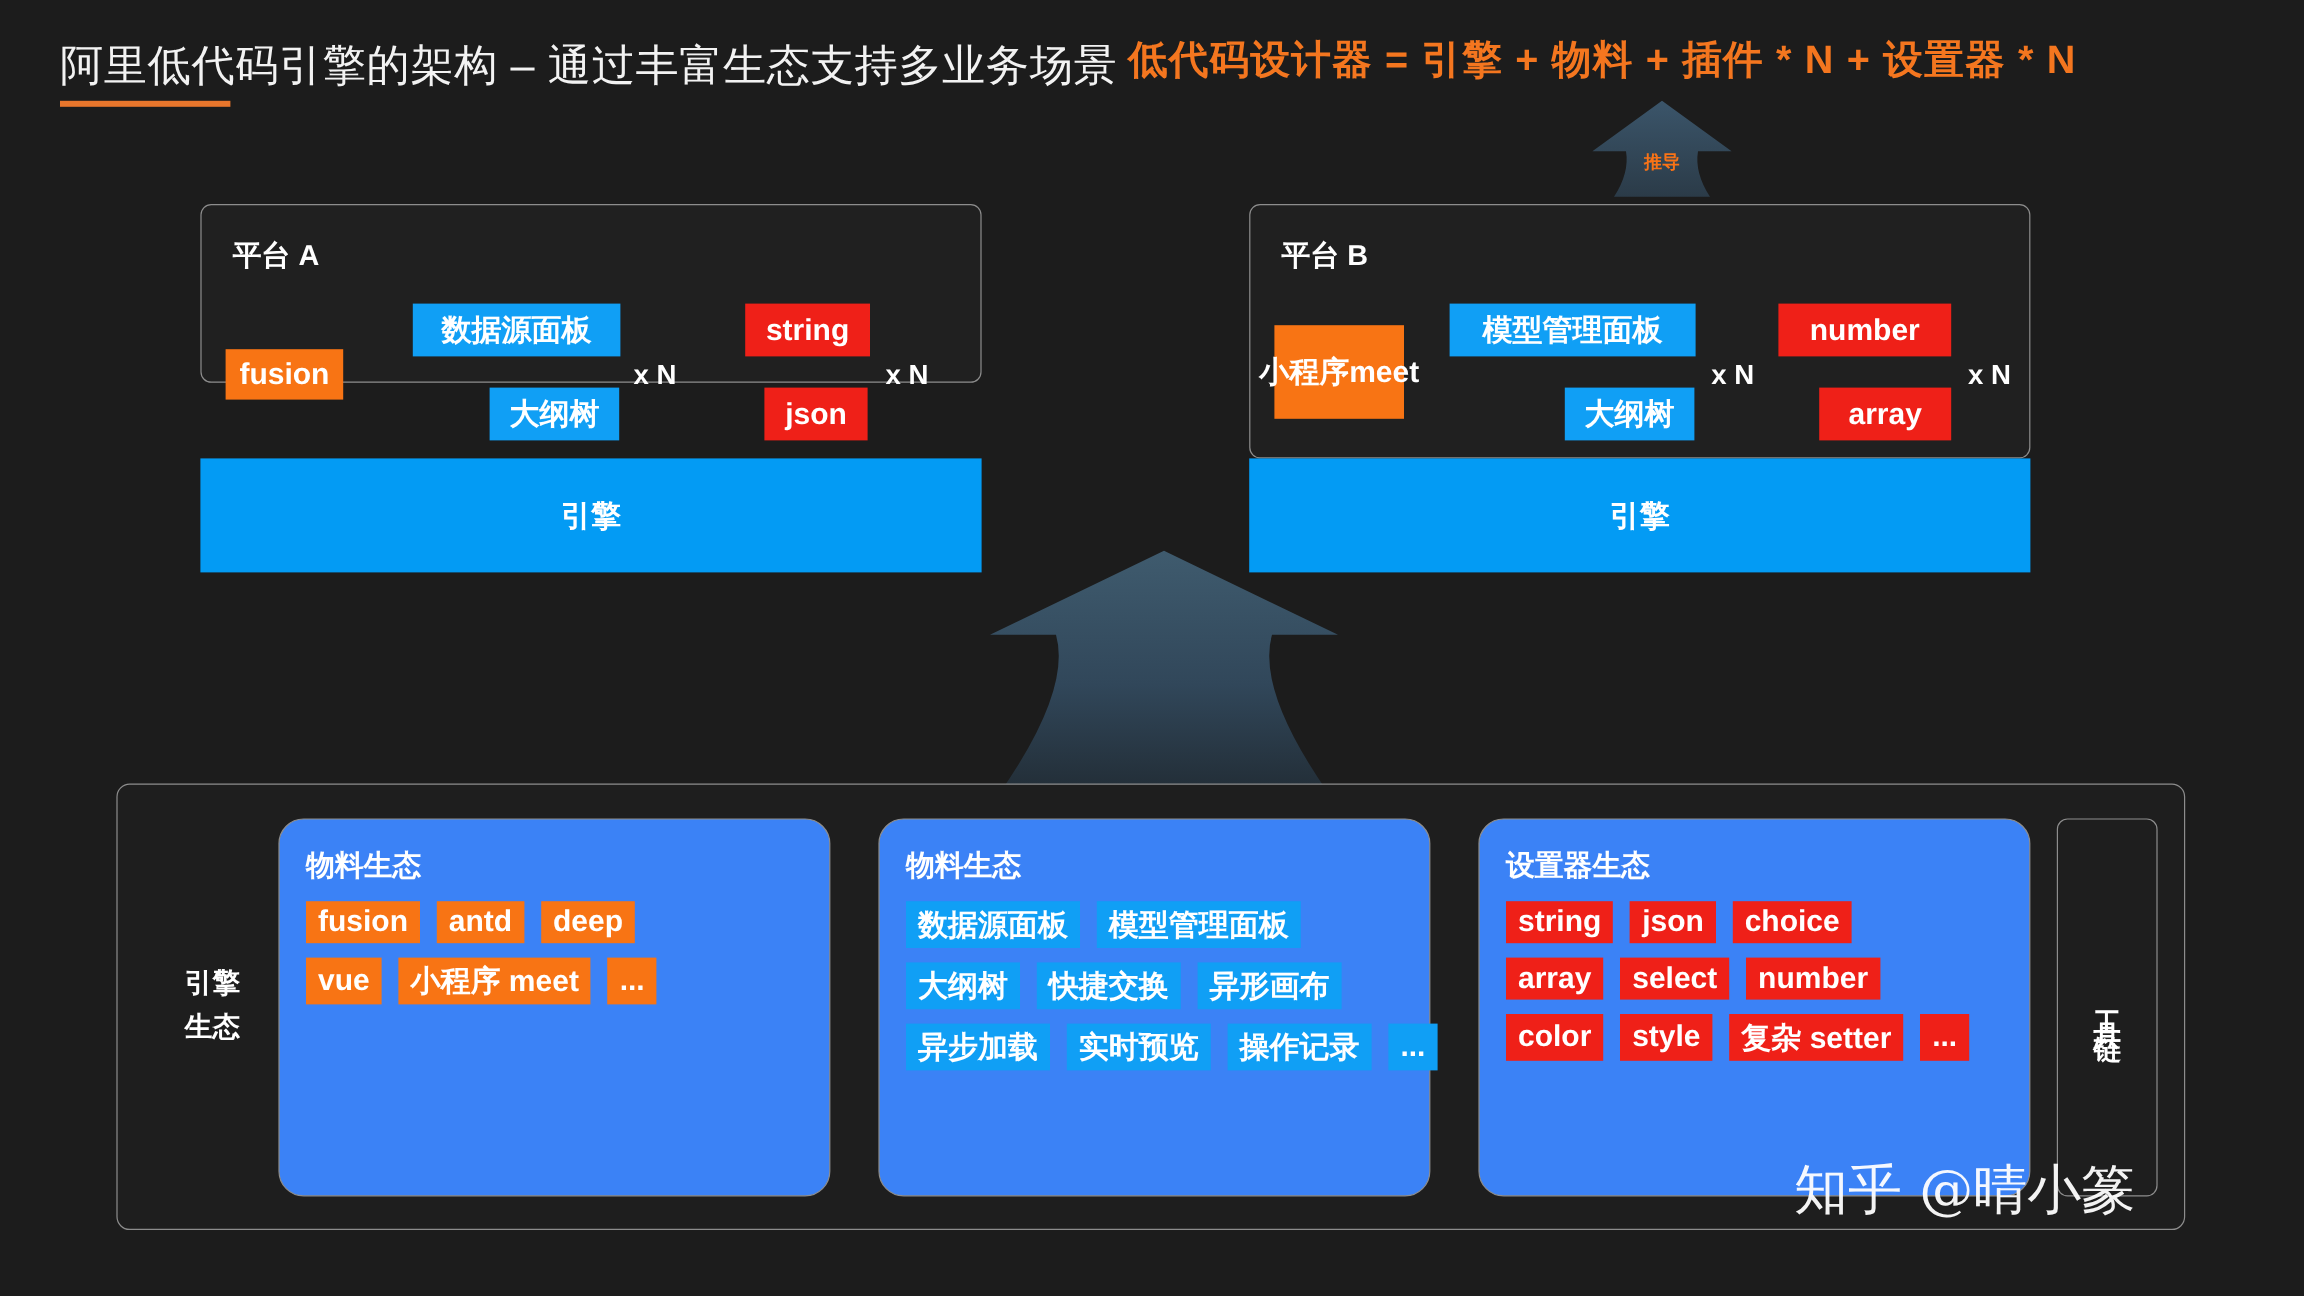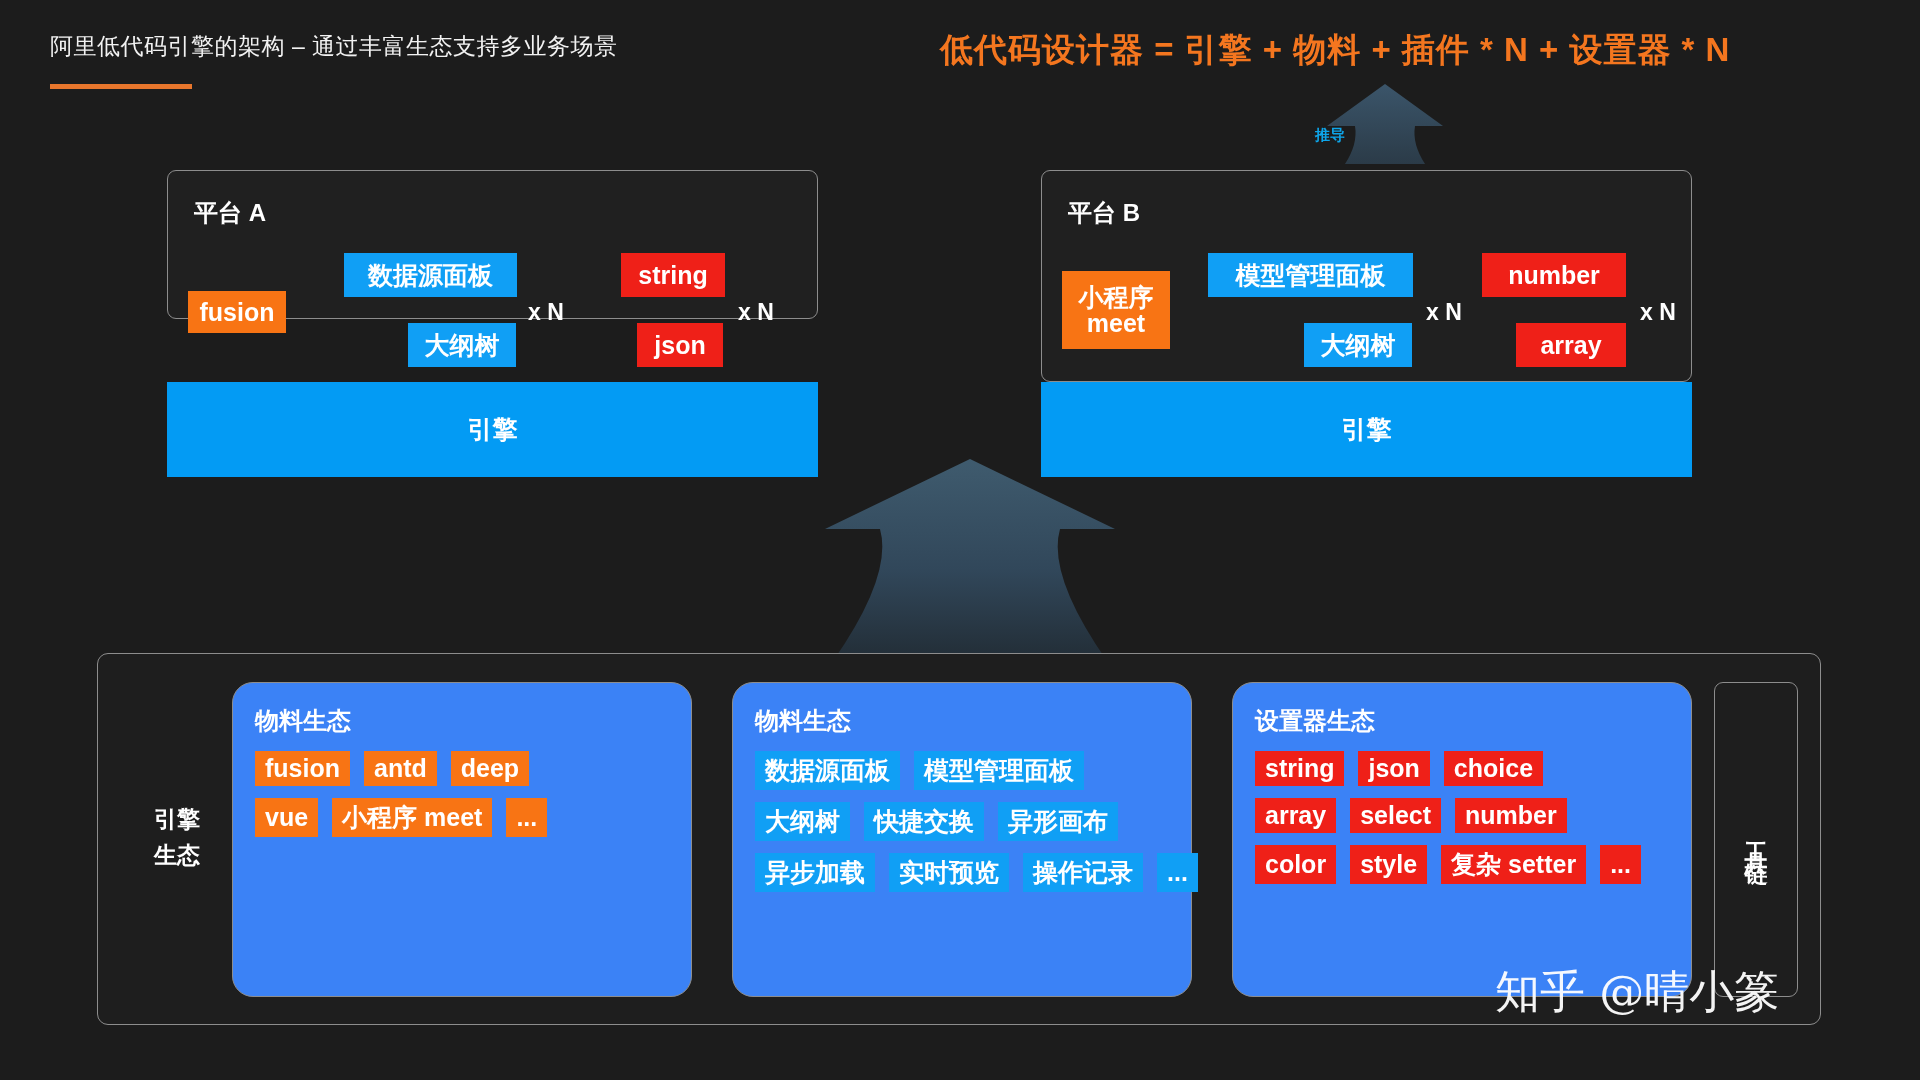--- a/index.html
+++ b/index.html
@@ -14,21 +14,21 @@
     overflow: hidden;
     font-family: "Liberation Sans", "DejaVu Sans", sans-serif;
     color: #ffffff;
   }
 
   
   .page-title {
     position: absolute;
     left: 50px;
     top: 31px;
-    font-size: 23px;
+    font-size: 36px;
     font-weight: 400;
     letter-spacing: 0.5px;
     color: #f2f2f2;
     white-space: nowrap;
   }
   .title-underline {
     position: absolute;
     left: 50px;
     top: 84px;
     width: 142px;
@@ -48,23 +48,24 @@
 
   
   .arrow {
     position: absolute;
   }
   .arrow svg { display: block; }
   .arrow-label {
     position: absolute;
     left: 0;
     width: 100%;
+    text-align: center;
     font-size: 15px;
     font-weight: bold;
-    color: #0ea5e9;
+    color: #f97316;
   }
   .arrow-label.big {
     font-size: 21px;
   }
 
   
   .platform {
     position: absolute;
     box-sizing: border-box;
     border: 1.5px solid #8d8d8d;
@@ -102,21 +103,21 @@
     color: #ffffff;
     white-space: nowrap;
     line-height: 1.05;
     padding: 3px 9px;
     box-sizing: border-box;
   }
   .tag.orange { background: #f87414; }
   .tag.blue   { background: #109ff5; }
   .tag.red    { background: #ef2018; }
   .tag.two-line {
-    flex-direction: column;
+    flex-direction: row;
     padding: 6px 10px;
   }
   .xn {
     position: absolute;
     font-size: 23px;
     font-weight: bold;
     color: #ffffff;
     white-space: nowrap;
   }
 

